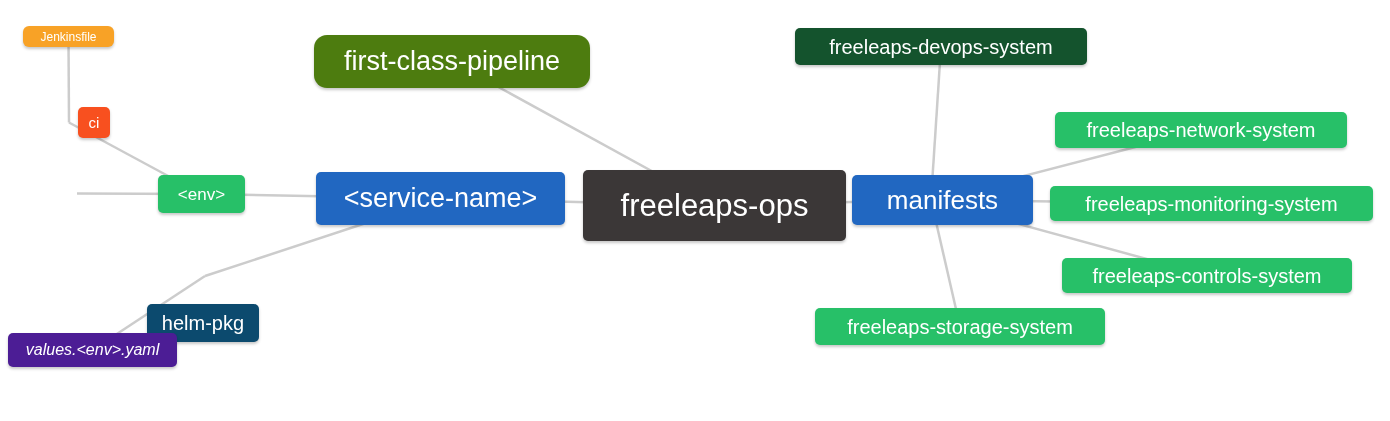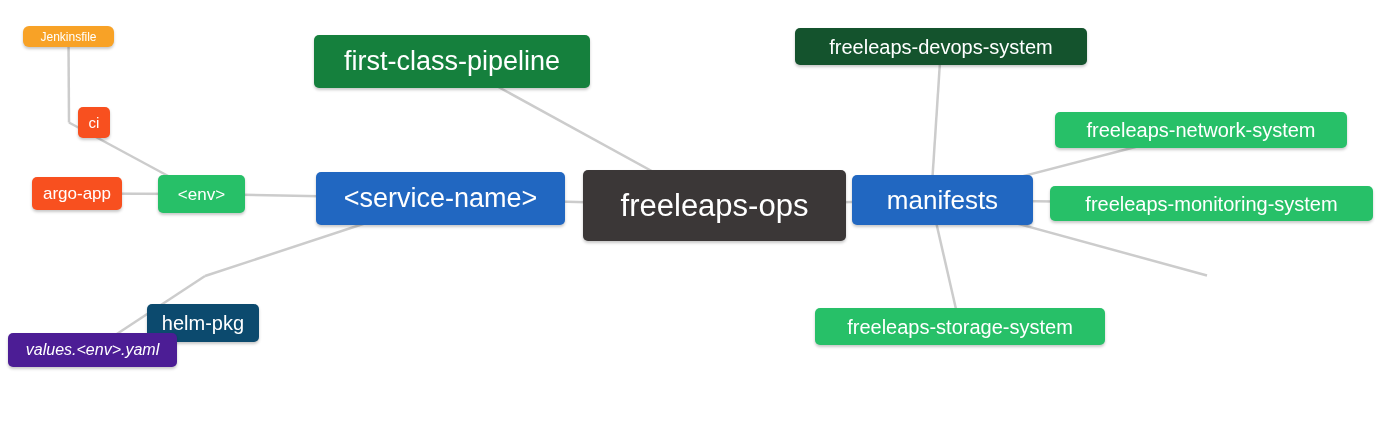--- a/index.html
+++ b/index.html
@@ -55,26 +55,26 @@
       <line x1="92.5" y1="350" x2="205" y2="276" stroke="#cccccc" stroke-width="2.5"></line>
       <line x1="714.5" y1="205.5" x2="931" y2="200" stroke="#cccccc" stroke-width="2.5"></line>
       <line x1="941" y1="46.5" x2="931" y2="200" stroke="#cccccc" stroke-width="2.5"></line>
       <line x1="1201" y1="130" x2="931" y2="200" stroke="#cccccc" stroke-width="2.5"></line>
       <line x1="1211.5" y1="203.5" x2="931" y2="200" stroke="#cccccc" stroke-width="2.5"></line>
       <line x1="1207" y1="275.5" x2="931" y2="200" stroke="#cccccc" stroke-width="2.5"></line>
       <line x1="960" y1="326.5" x2="931" y2="200" stroke="#cccccc" stroke-width="2.5"></line>
     </svg>
 
 <div class="node" style="left: 583px; top: 170px; width: 263px; height: 71px; font-size: 31px; background: rgb(59, 55, 55);">freeleaps-ops</div>
-    <div class="node" style="left: 314px; top: 35px; width: 276px; height: 53px; font-size: 27px; background: #15803d;">first-class-pipeline</div>
+    <div class="node" style="left: 314px; top: 35px; width: 276px; height: 53px; font-size: 27px; background: #4d7c0f; border-radius: 13px;">first-class-pipeline</div>
     <div class="node" style="left: 316px; top: 172px; width: 249px; height: 53px; font-size: 27px; background: rgb(33, 103, 193);">&lt;service-name&gt;</div>
     <div class="node" style="left: 852px; top: 175px; width: 181px; height: 50px; font-size: 26px; background: rgb(33, 103, 193);">manifests</div>
     <div class="node" style="left: 158px; top: 175px; width: 87px; height: 38px; font-size: 17px; background: rgb(39, 192, 104);">&lt;env&gt;</div>
     <div class="node" style="left: 147px; top: 257px; width: 112px; height: 38px; font-size: 20px; background: #0c4a6e; margin-top: 47px;">helm-pkg</div>
     <div class="node" style="left: 53px; top: 107px; width: 32px; height: 31px; font-size: 15px; background: rgb(248, 80, 31); margin-left: 25px;">ci</div>
-    <div class="node" style="left: 32px; top: 177px; width: 90px; height: 33px; font-size: 17px; background: rgb(248, 80, 31);">argo-app</div>
     <div class="node" style="left: 8px; top: 333px; width: 169px; height: 34px; font-size: 16px; background: #4c1d95; font-style: italic;">values.&lt;env&gt;.yaml</div>
     <div class="node" style="left: 23px; top: 26px; width: 91px; height: 21px; font-size: 12px; background: rgb(248, 162, 38); border-radius: 6px;">Jenkinsfile</div>
     <div class="node" style="left: 795px; top: 28px; width: 292px; height: 37px; font-size: 20px; background: #14532d;">freeleaps-devops-system</div>
     <div class="node" style="left: 1055px; top: 112px; width: 292px; height: 36px; font-size: 20px; background: rgb(39, 192, 104);">freeleaps-network-system</div>
     <div class="node" style="left: 1050px; top: 186px; width: 323px; height: 35px; font-size: 20px; background: rgb(39, 192, 104);">freeleaps-monitoring-system</div>
+    <div class="node" style="left: 1062px; top: 258px; width: 290px; height: 35px; font-size: 20px; background: rgb(39, 192, 104);">freeleaps-controls-system</div>
     <div class="node" style="left: 815px; top: 308px; width: 290px; height: 37px; font-size: 20px; background: rgb(39, 192, 104);">freeleaps-storage-system</div>
   </div>
 
 </body></html>

